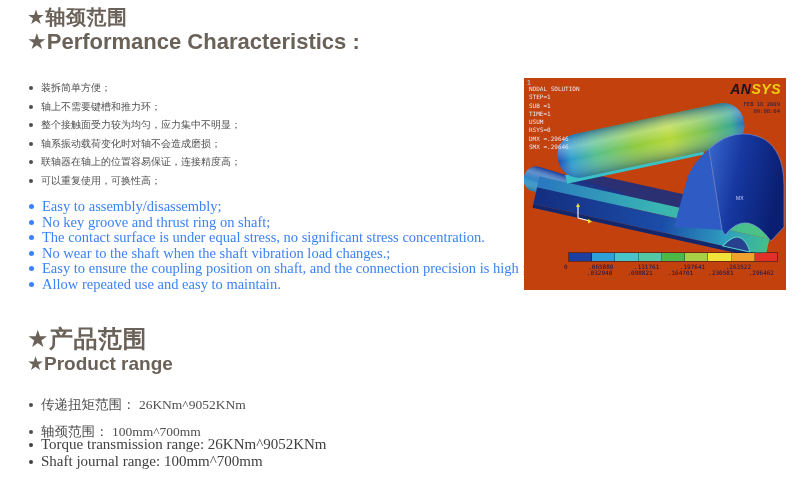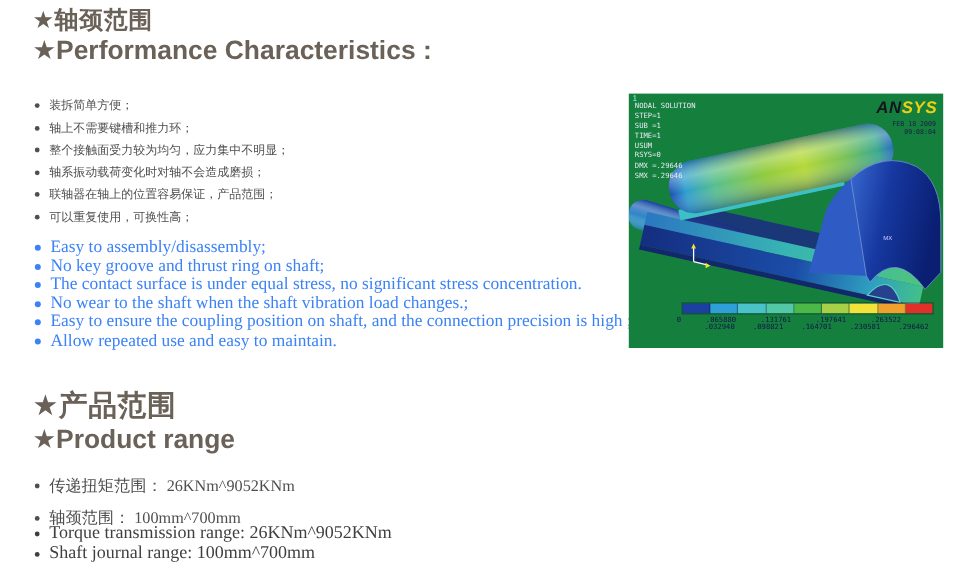--- a/index.html
+++ b/index.html
@@ -10,40 +10,40 @@
   }
   
   .heading-block{position:absolute;left:27px;}
   .hb-top{top:6px;}
   .hb-bottom{top:325px;}
   .h-cn{font-weight:bold;color:#6a6158;line-height:1.15;letter-spacing:0.5px;}
   .h-en{font-weight:bold;color:#6a6158;line-height:1.15;}
   .hb-top .h-cn{font-size:20px;}
   .hb-top .h-en{font-size:22px;}
   .hb-bottom .h-cn{font-size:24px;}
-  .hb-bottom .h-en{font-size:22px;}
+  .hb-bottom .h-en{font-size:19px;}
 
   
   .blist{position:absolute;left:29px;list-style:none;margin:0;padding:0;}
   .blist li{display:flex;align-items:center;}
   .dot{flex:0 0 auto;width:4px;height:4px;border-radius:50%;background:currentColor;margin-right:8px;}
   .cn-list{top:79px;color:#4f4f4f;font-size:10px;}
   .cn-list li{height:18.5px;}
   .en-list{top:199px;color:#3b82f6;font-size:14.5px;font-family:"Liberation Serif","DejaVu Serif",serif;}
   .en-list li{height:15.5px;}
   .en-list .dot{width:5px;height:5px;}
   .range-cn-list{top:391px;color:#4f4f4f;font-size:13.5px;font-family:"Liberation Serif","DejaVu Serif",serif;}
   .range-cn-list li{height:27px;}
   .range-en-list{top:436px;color:#3f3f3f;font-size:15px;font-family:"Liberation Serif","DejaVu Serif",serif;}
   .range-en-list li{height:17px;}
 
   
   .ansys-panel{
     position:absolute;left:524px;top:78px;width:262px;height:212px;
-    background:#15803d;overflow:hidden;
+    background:#c2410c;overflow:hidden;
   }
   .fea-svg{position:absolute;left:0;top:0;}
   .plot-number{position:absolute;left:3px;top:1px;font-size:7px;color:#8ef0f0;}
   .info-block{position:absolute;left:5px;top:7px;font-family:"DejaVu Sans Mono","Liberation Mono",monospace;
     font-size:6px;line-height:8.3px;color:#e8e8f5;white-space:pre;}
   .ansys-logo{position:absolute;right:5px;top:3px;font-size:14px;font-weight:bold;font-style:italic;
     letter-spacing:0.5px;}
   .logo-black{color:#15151f;}
   .logo-gold{color:#f0cf10;}
   .ansys-date{position:absolute;right:6px;top:23px;font-size:5.5px;line-height:7px;color:#1a1a45;
@@ -82,21 +82,21 @@
       <span>整个接触面受力较为均匀，应力集中不明显；</span>
     </li>
 
     <li>
       <span class="dot"></span>
       <span>轴系振动载荷变化时对轴不会造成磨损；</span>
     </li>
 
     <li>
       <span class="dot"></span>
-      <span>联轴器在轴上的位置容易保证，产品范围；</span>
+      <span>联轴器在轴上的位置容易保证，连接精度高；</span>
     </li>
 
     <li>
       <span class="dot"></span>
       <span>可以重复使用，可换性高；</span>
     </li>
   </ul>
 
 <ul class="blist en-list">
 

